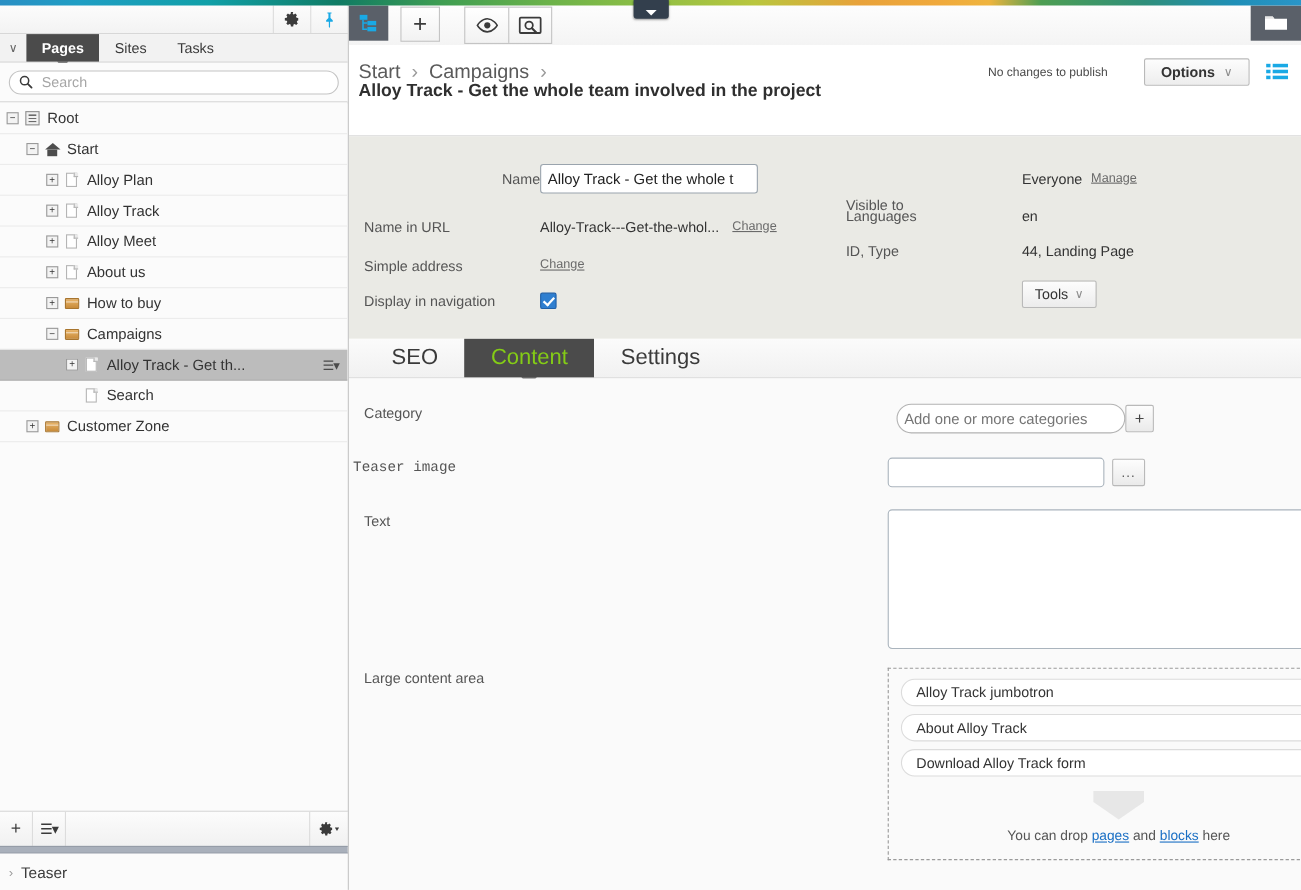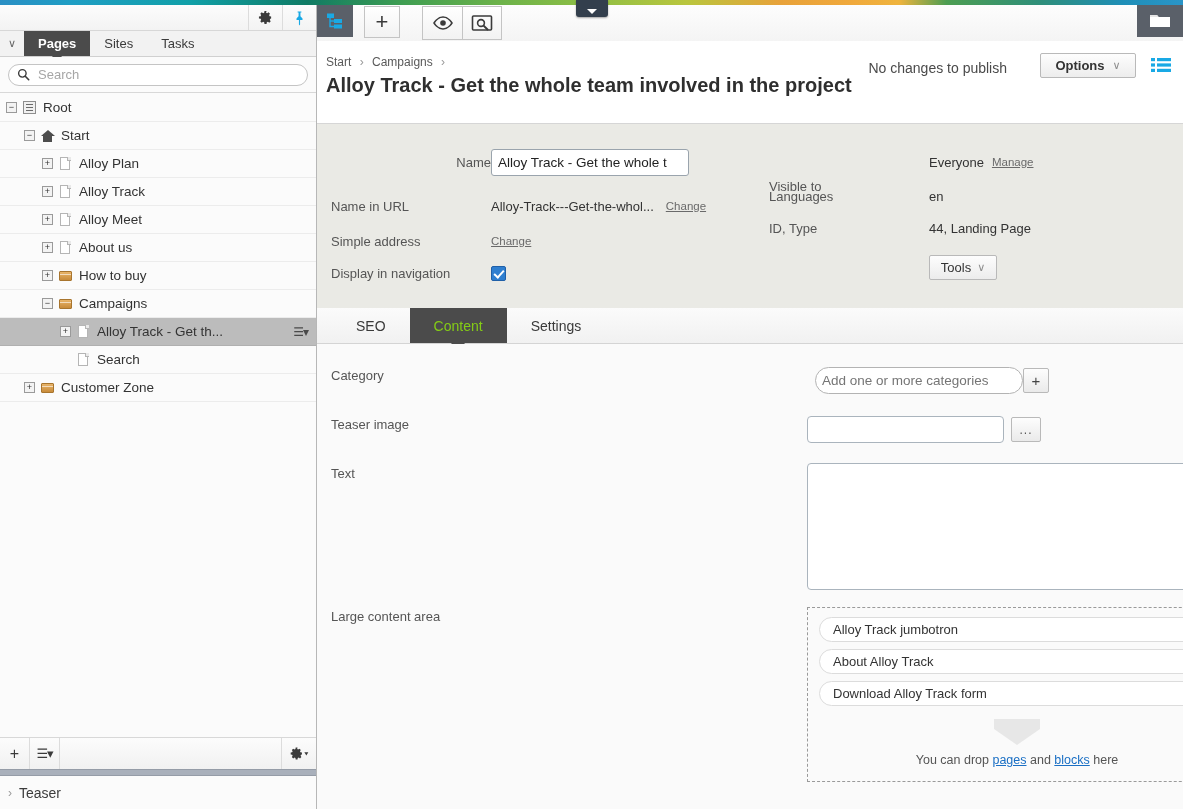--- a/index.html
+++ b/index.html
@@ -427,35 +427,35 @@
     left: 0; top: 36px;
     width: 866px;
     height: 83px;
     background: #ffffff;
     border-bottom: 1px solid #d6d6d6;
     box-sizing: border-box;
   }
   .breadcrumb {
     position: absolute;
     left: 9px; top: 14px;
-    font-size: 12px;
+    font-size: 18px;
     color: #5a5a5a;
   }
   .breadcrumb .sep { color: #9b9b9b; margin: 0 5px; }
   .page-title {
     position: absolute;
     left: 9px; top: 33px;
-    font-size: 20px;
+    font-size: 16px;
     font-weight: bold;
     color: #2f2f2f;
   }
   .publish-status {
     position: absolute;
     right: 176px; top: 19px;
-    font-size: 14px;
+    font-size: 11px;
     color: #4a4a4a;
   }
   .options-btn {
     position: absolute;
     right: 47px; top: 12px;
     width: 96px; height: 25px;
     border: 1px solid #b9b9b9;
     border-radius: 2px;
     background: linear-gradient(to bottom,#fdfdfd,#ededed);
     display: flex;
@@ -562,21 +562,21 @@
     border-bottom: 1px solid #d4d4d4;
     box-sizing: border-box;
     display: flex;
     align-items: stretch;
     padding-left: 15px;
   }
   .tab {
     padding: 0 24px;
     display: flex;
     align-items: center;
-    font-size: 14px;
+    font-size: 20px;
     color: #3a3a3a;
     position: relative;
   }
   .tab.active {
     background: #4b4b4b;
     color: #84cc16;
   }
   .tab.active::after {
     content: "";
     position: absolute;
@@ -958,21 +958,21 @@
     </div>
 
     <div class="form-body">
 
       <div class="f-label" style="left:14px; top:24px;">Category</div>
       <input class="txt-input" style="position: absolute; left: 498px; top: 23px; width: 208px; height: 27px; border-radius: 14px; border-color: rgb(179, 179, 179);" type="text" value="" placeholder="Add one or more categories">
       <div class="plus-btn" style="position:absolute; left:706px; top:24px;">
         <span>+</span>
       </div>
 
-      <div class="f-label" style="left:14px; top:73px;">Teaser image</div>
+      <div class="f-label" style="left:4px; top:73px;font-family:Liberation Mono, monospace;">Teaser image</div>
       <input class="txt-input" style="position: absolute; left: 490px; top: 72px; width: 197px; height: 27px; border-radius: 4px; border-color: rgb(170, 180, 189);" type="text" value="">
       <div class="dots-btn" style="position:absolute; left:694px; top:73px;">
         <span>...</span>
       </div>
 
       <div class="f-label" style="left:14px; top:122px;">Text</div>
       <textarea class="big-textarea" style=""></textarea>
 
       <div class="f-label" style="left:14px; top:265px;">Large content area</div>
 

